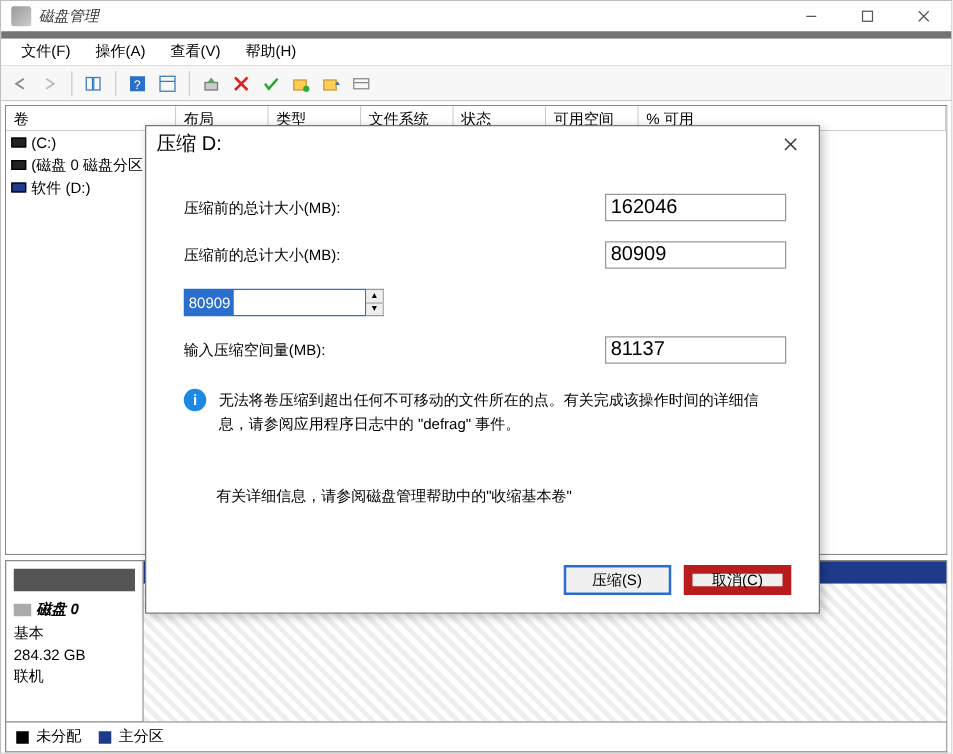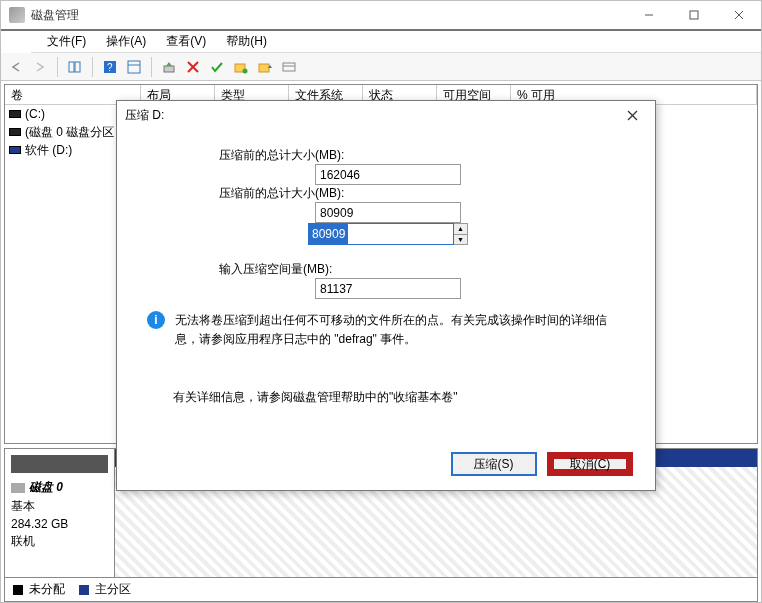--- a/index.html
+++ b/index.html
@@ -1,24 +1,24 @@
 <!DOCTYPE html>
 <html><head>
 <meta charset="utf-8">
 <style>
   * { box-sizing: border-box; }
   body { margin:0; font-family: "Microsoft YaHei","Segoe UI",sans-serif; font-size:12px; color:#000; background:#fff; width:762px; height:603px; overflow:hidden; }
   .window { width:762px; height:603px; border:1px solid #bfbfbf; background:#fff; display:flex; flex-direction:column; }
-  .titlebar { height:30px; display:flex; align-items:center; padding-left:8px; background:#fff; border-bottom:2px solid #737373; }
+  .titlebar { height:30px; display:flex; align-items:center; padding-left:8px; background:#fff; border-bottom:6px solid #737373;font-style:italic; }
   .titlebar .app-icon { width:16px; height:16px; background:linear-gradient(135deg,#999,#ccc); border-radius:2px; margin-right:6px; }
   .titlebar .title { flex:1; font-size:12px; color:#333; }
   .winbtns { display:flex; height:100%; }
   .winbtn { width:45px; display:flex; align-items:center; justify-content:center; color:#555; }
   .winbtn svg { display:block; }
-  .menubar { height:22px; display:flex; align-items:center; padding-left:6px; background:#fff; border-bottom:1px solid #ddd;margin-left:30px; }
+  .menubar { height:22px; display:flex; align-items:center; padding-left:6px; background:#fff; border-bottom:1px solid #ddd; }
   .menubar span { padding:0 10px; }
   .toolbar { height:28px; display:flex; align-items:center; border-bottom:1px solid #c8c8c8; padding-left:4px; gap:2px; background:#f7f7f7; }
   .sep { width:1px; height:20px; background:#ccc; margin:0 4px; }
   .tbtn { width:22px; height:22px; display:flex; align-items:center; justify-content:center; border:1px solid transparent; }
   .main { flex:1; display:flex; flex-direction:column; border:3px solid #fff; border-bottom:none; overflow:hidden; }
   .upper { flex:1; border:1px solid #888; display:flex; flex-direction:column; }
   .headers { height:20px; display:flex; background:#fff; border-bottom:1px solid #ccc; }
   .hcell { border-right:1px solid #ccc; padding:2px 6px; background:#fff; font-size:12px; }
   .w0{width:136px}.w1{width:74px}.w2{width:74px}.w3{width:74px}.w4{width:74px}.w5{width:98px}.w6{width:74px}.w7{width:60px; flex:1}
   .listbody { flex:1; background:#fff; }
@@ -27,26 +27,26 @@
   .ico-blu { width:12px; height:8px; background:#1e3a8a; border:1px solid #000; }
   .lower { height:130px; border:1px solid #888; margin-top:4px; background:#fff; display:flex; }
   .diskhdr { width:110px; border-right:1px solid #888; padding:6px; display:flex; flex-direction:column; gap:2px; }
   .diskhdr .bar { height:18px; background:#555; margin-bottom:4px; }
   .diskbody { flex:1; display:flex; flex-direction:column; }
   .diskbody .bar { height:18px; background:#1e3a8a; }
   .legend { height:24px; border:1px solid #888; border-top:none; display:flex; align-items:center; padding-left:8px; gap:6px; }
   .sq { width:10px; height:10px; display:inline-block; }
   .dialog { position:absolute; left:116px; top:100px; width:540px; height:391px; background:#fff; border:1px solid #777; box-shadow:2px 2px 8px rgba(0,0,0,0.25); display:flex; flex-direction:column; }
   .dlg-title { height:28px; display:flex; align-items:center; padding:0 8px; }
-  .dlg-title .t { flex:1; font-size:12px; }
+  .dlg-title .t { flex:1; font-size:16px; }
   .dlg-close { width:30px; height:100%; display:flex; align-items:center; justify-content:center; }
   .dlg-body { flex:1; padding:18px 26px 12px 30px; display:flex; flex-direction:column; }
-  .frow { height:38px; display:flex; align-items:center;flex-direction:column; }
+  .frow { height:38px; display:flex; align-items:center; }
   .flabel { width:338px; }
-  .fval { border:1px solid #999; height:22px; width:146px; padding:2px 4px; font-size:12px; background:#fff; display:flex; align-items:center; }
+  .fval { border:1px solid #999; height:22px; width:146px; padding:2px 4px; font-size:16px; background:#fff; display:flex; align-items:center; }
   .fval.readonly { color:#000; }
   .spinwrap { display:flex; width:160px; }
   .spininput { border:1px solid #2a6fcc; background:#fff; height:22px; width:146px; padding:0; }
   .spininput .sel { background:#2a6fcc; color:#fff; padding:1px 3px; display:inline-block; font-size:12px; line-height:18px; }
   .spinbtns { width:14px; display:flex; flex-direction:column; height:22px; border:1px solid #999; border-left:none; }
   .spinbtns div { flex:1; display:flex; align-items:center; justify-content:center; font-size:7px; background:#eee; }
   .spinbtns div:first-child{border-bottom:1px solid #999;}
   .info { display:flex; align-items:flex-start; margin-top:12px; gap:10px; }
   .info-icon { width:18px; height:18px; border-radius:50%; background:#1e88e5; color:#fff; display:flex; align-items:center; justify-content:center; font-weight:bold; font-size:12px; flex-shrink:0; }
   .info-text { font-size:12px; line-height:1.6; }

